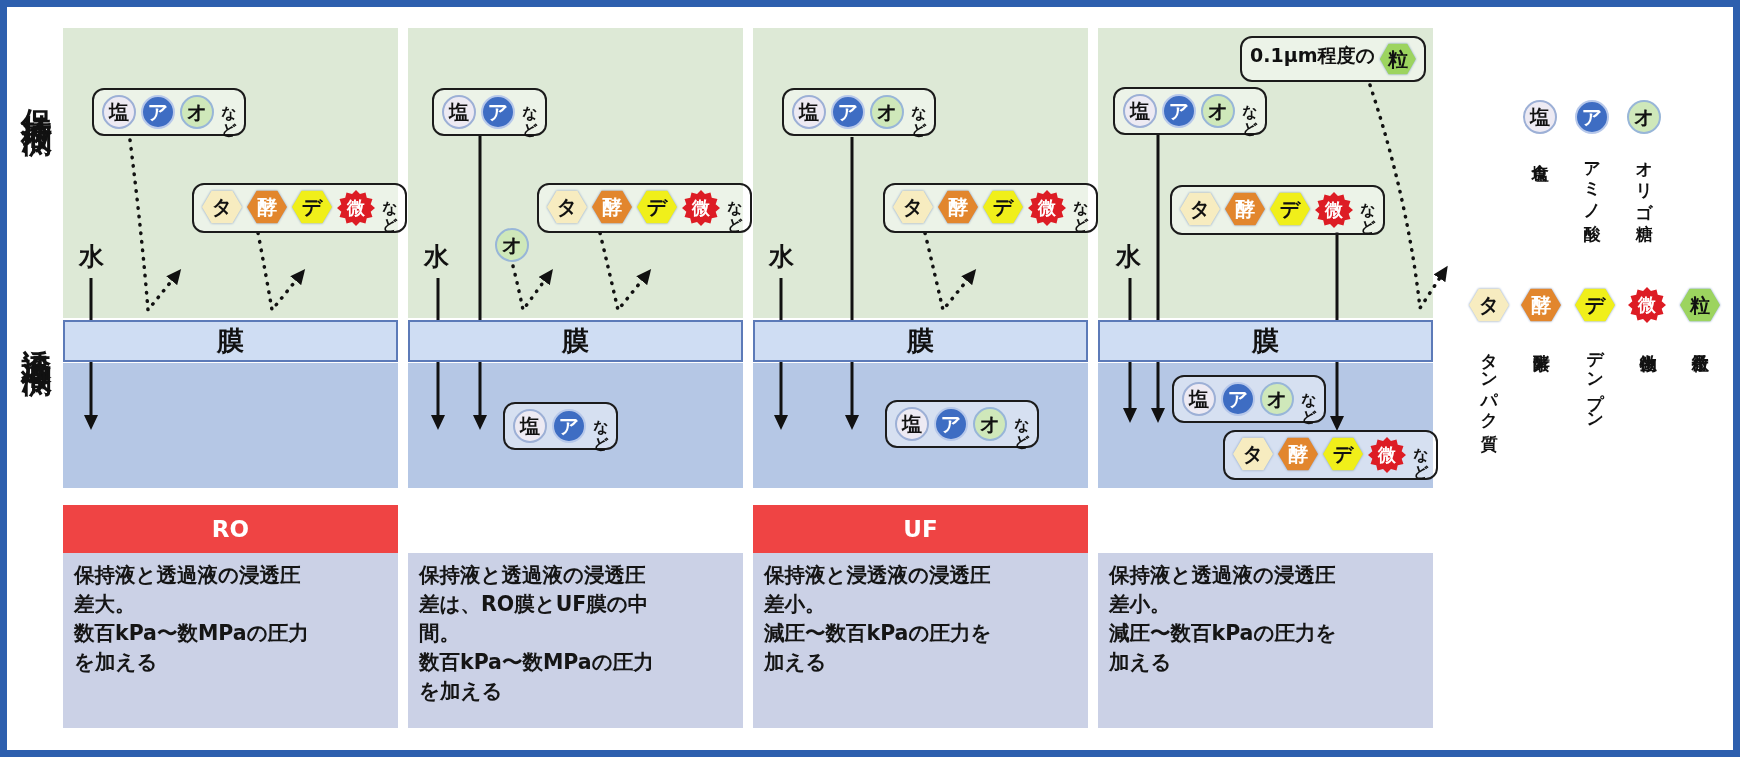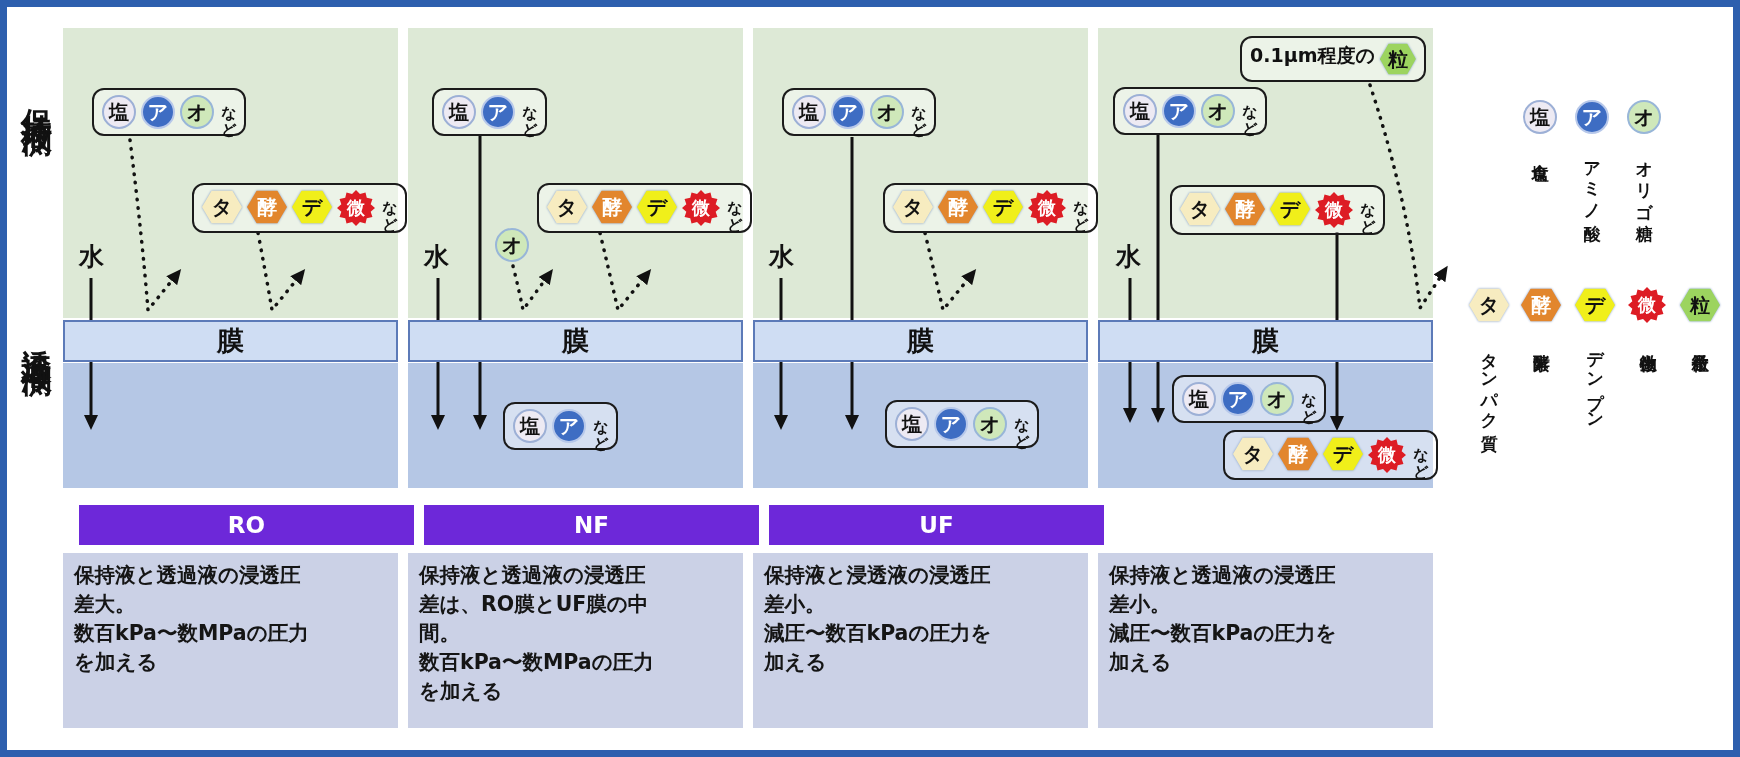--- a/index.html
+++ b/index.html
@@ -7,21 +7,21 @@
          box-shadow:inset 0 0 0 7px #2d5fae;overflow:hidden;
          font-family:"DejaVu Sans",sans-serif;color:#111;}
   .side-label{position:absolute;writing-mode:vertical-rl;font-size:31px;font-weight:bold;
               letter-spacing:6px;color:#111;}
   .panel{position:absolute;top:0;width:335px;height:757px;}
   .feed{position:absolute;left:0;top:28px;width:335px;height:290px;background:#dde9d6;}
   .membrane{position:absolute;left:0;top:320px;width:335px;height:42px;background:#cfddf3;
             border:2px solid #5c7ab8;box-sizing:border-box;display:flex;align-items:center;
             justify-content:center;font-size:27px;font-weight:bold;z-index:8;}
   .permeate{position:absolute;left:0;top:363px;width:335px;height:125px;background:#b5c7e5;}
-  .tbar{position:absolute;left:16px;top:505px;width:335px;height:40px;background:#6d28d9;color:#fff;
+  .tbar{position:absolute;left:0;top:505px;width:335px;height:48px;background:#ef4444;color:#fff;
         display:flex;align-items:center;justify-content:center;font-size:23px;font-weight:bold;}
   .desc{position:absolute;left:0;top:553px;width:335px;height:175px;background:#cbd1e6;
         box-sizing:border-box;padding:8px 11px;font-size:20.5px;font-weight:bold;line-height:1.42;
         white-space:pre-line;color:#151515;}
   .water{position:absolute;font-size:25px;font-weight:bold;z-index:10;}
   .chip{position:absolute;display:flex;gap:5px;padding:5px 8px;
         border:2.5px solid #1b1b1b;border-radius:12px;background:rgba(255,255,255,0.45);z-index:10;}
   .circ{display:flex;width:34px;height:34px;border-radius:50%;align-items:center;justify-content:center;
         font-weight:bold;font-size:20px;box-sizing:border-box;border:2px solid #9db0d6;flex:0 0 auto;}
   .c-salt{background:#edeaf3;color:#111;}
@@ -134,21 +134,20 @@
       <span class="etc">など</span>
     </div>
     <div class="water" style="left:16px;top:240px;">水</div>
     <div class="membrane">膜</div>
     <div class="permeate"></div>
     <div class="chip" style="left:95px;top:402px;">
       <span class="circ c-salt">塩</span>
       <span class="circ c-amino">ア</span>
       <span class="etc">など</span>
     </div>
-    <div class="tbar">NF</div>
     <div class="desc">保持液と透過液の浸透圧
 差は、RO膜とUF膜の中
 間。
 数百kPa〜数MPaの圧力
 を加える</div>
   </div>
 
   <div class="panel" style="left:753px;">
     <div class="feed"></div>
     <div class="chip" style="left:29px;top:88px;">

